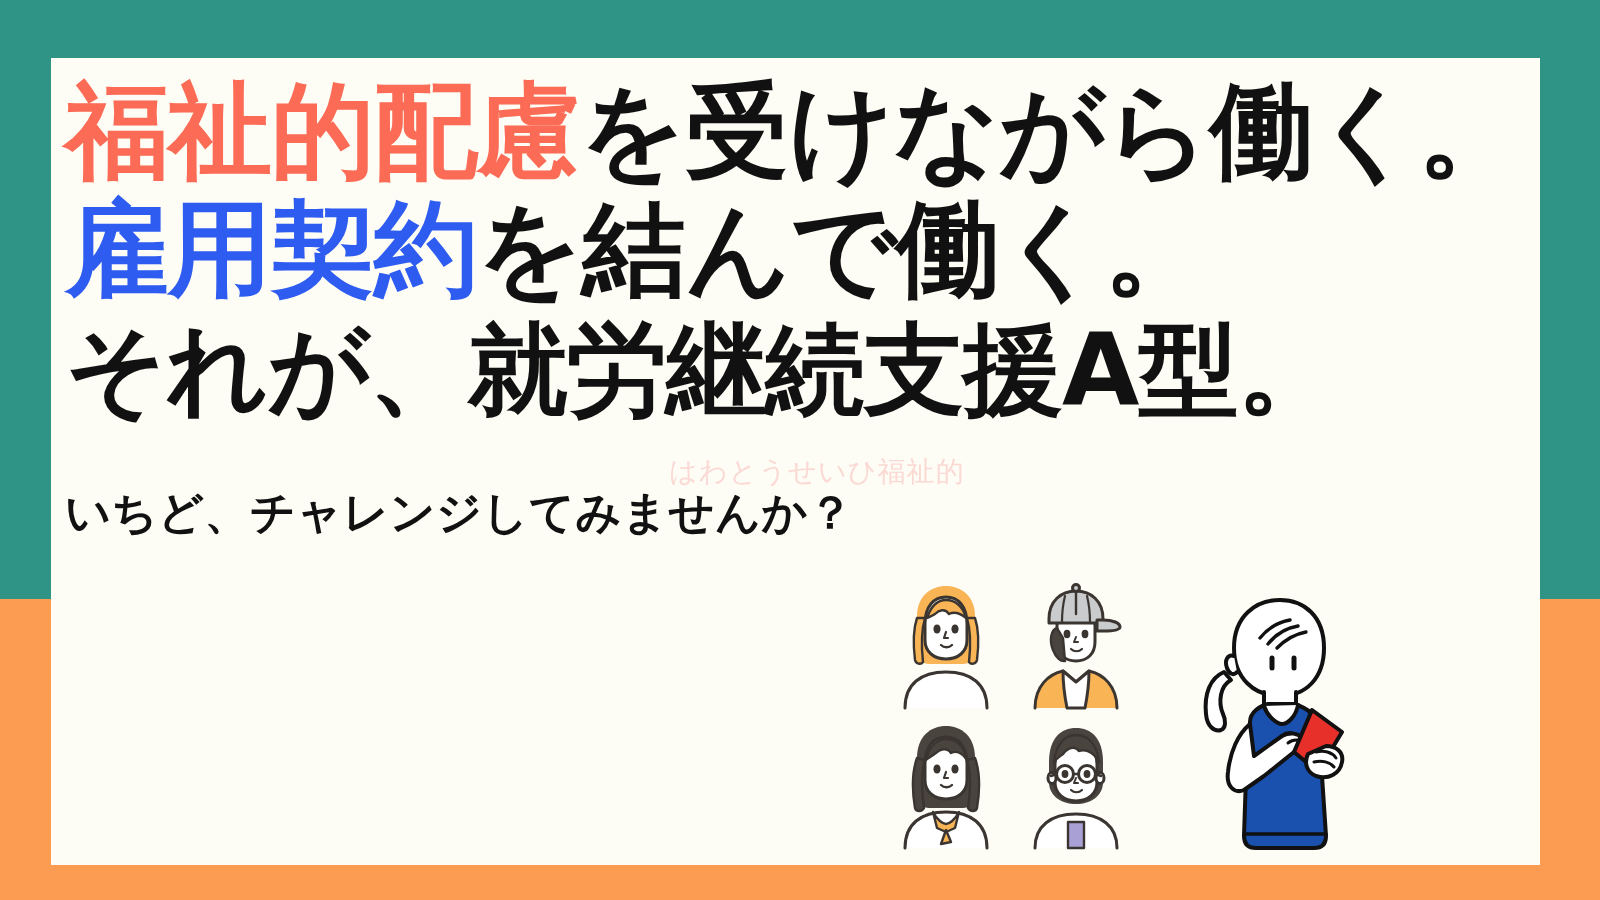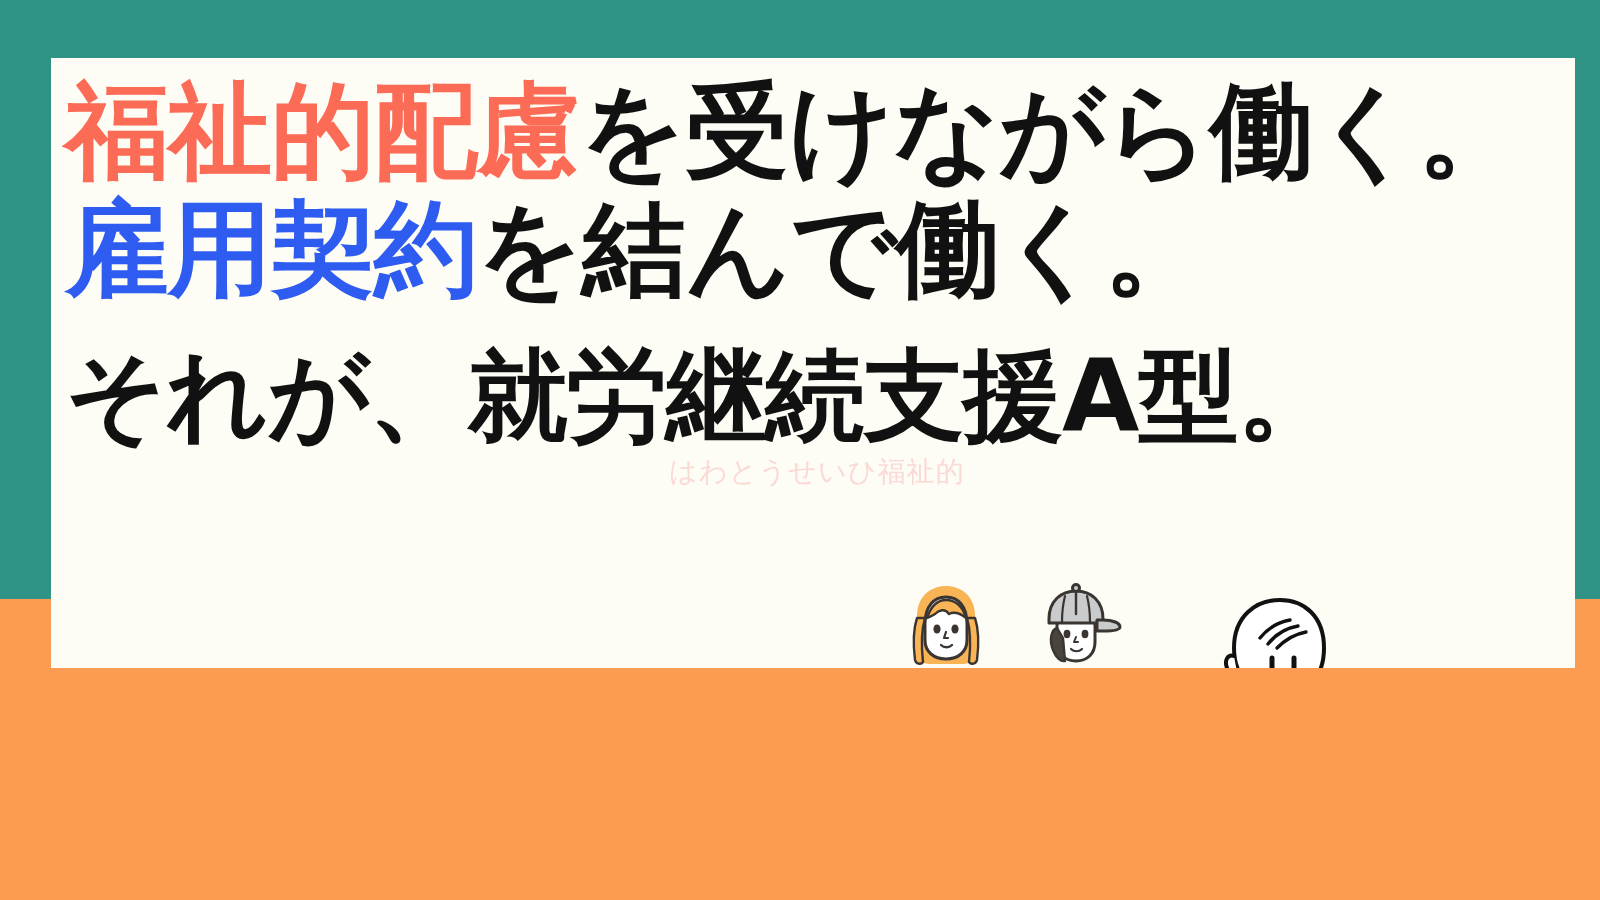--- a/index.html
+++ b/index.html
@@ -35,24 +35,23 @@
     height: 301px;
     background: #FC9C52;
   }
 
   
   .card {
     position: absolute;
     left: 51px;
     top: 58px;
     width: 1489px;
-    height: 610px;
+    height: 807px;
     background: #FDFDF5;
     overflow: hidden;
-    padding-left: 35px;
   }
 
   
   .headline {
     position: absolute;
     left: 14px;
     top: 6px;
     width: 1460px;
   }
   .hl-line {
@@ -67,21 +66,21 @@
     line-height: 118px;
     margin-top: 8px;
   }
   .hl-2 {
     font-size: 104px;
     line-height: 118px;
   }
   .hl-3 {
     font-size: 100px;
     line-height: 116px;
-    margin-top: 30px;
+    margin-top: 4px;
   }
   .kw-red  { color: #FB6B55; }
   .kw-blue { color: #2E5CF1; }
 
   
   .watermark {
     position: absolute;
     left: 618px;
     top: 395px;
     font-size: 28px;
@@ -155,20 +154,21 @@
       <div class="hl-line hl-1"><span class="kw-red">福祉的配慮</span><span>を受けながら働く。</span></div>
 
       <div class="hl-line hl-2"><span class="kw-blue">雇用契約</span><span>を結んで働く。</span></div>
 
       <div class="hl-line hl-3">それが、就労継続支援A型。</div>
 
     </div>
 
     <div class="watermark">はわとうせいひ福祉的</div>
 
+    <div class="subtitle">いちど、チャレンジしてみませんか？</div>
 
     <div class="illus">
 
       <div class="avatar-grid">
 
         <div class="avatar av-0">
           <svg viewBox="0 0 110 130" width="110" height="130" aria-hidden="true">
             <g fill="none" stroke="#3B3531" stroke-width="3" stroke-linecap="round" stroke-linejoin="round">
               <path d="M26 38 C26 18 40 8 55 8 C70 8 84 18 84 38 L84 74 C84 82 78 86 72 86 L38 86 C32 86 26 82 26 74 Z" fill="#F9B456" stroke="none"></path>
               <path d="M34 46 C34 28 43 19 55 19 C67 19 76 28 76 46 L76 62 C76 74 67 81 55 81 C43 81 34 74 34 62 Z" fill="#FFFFFF"></path>

